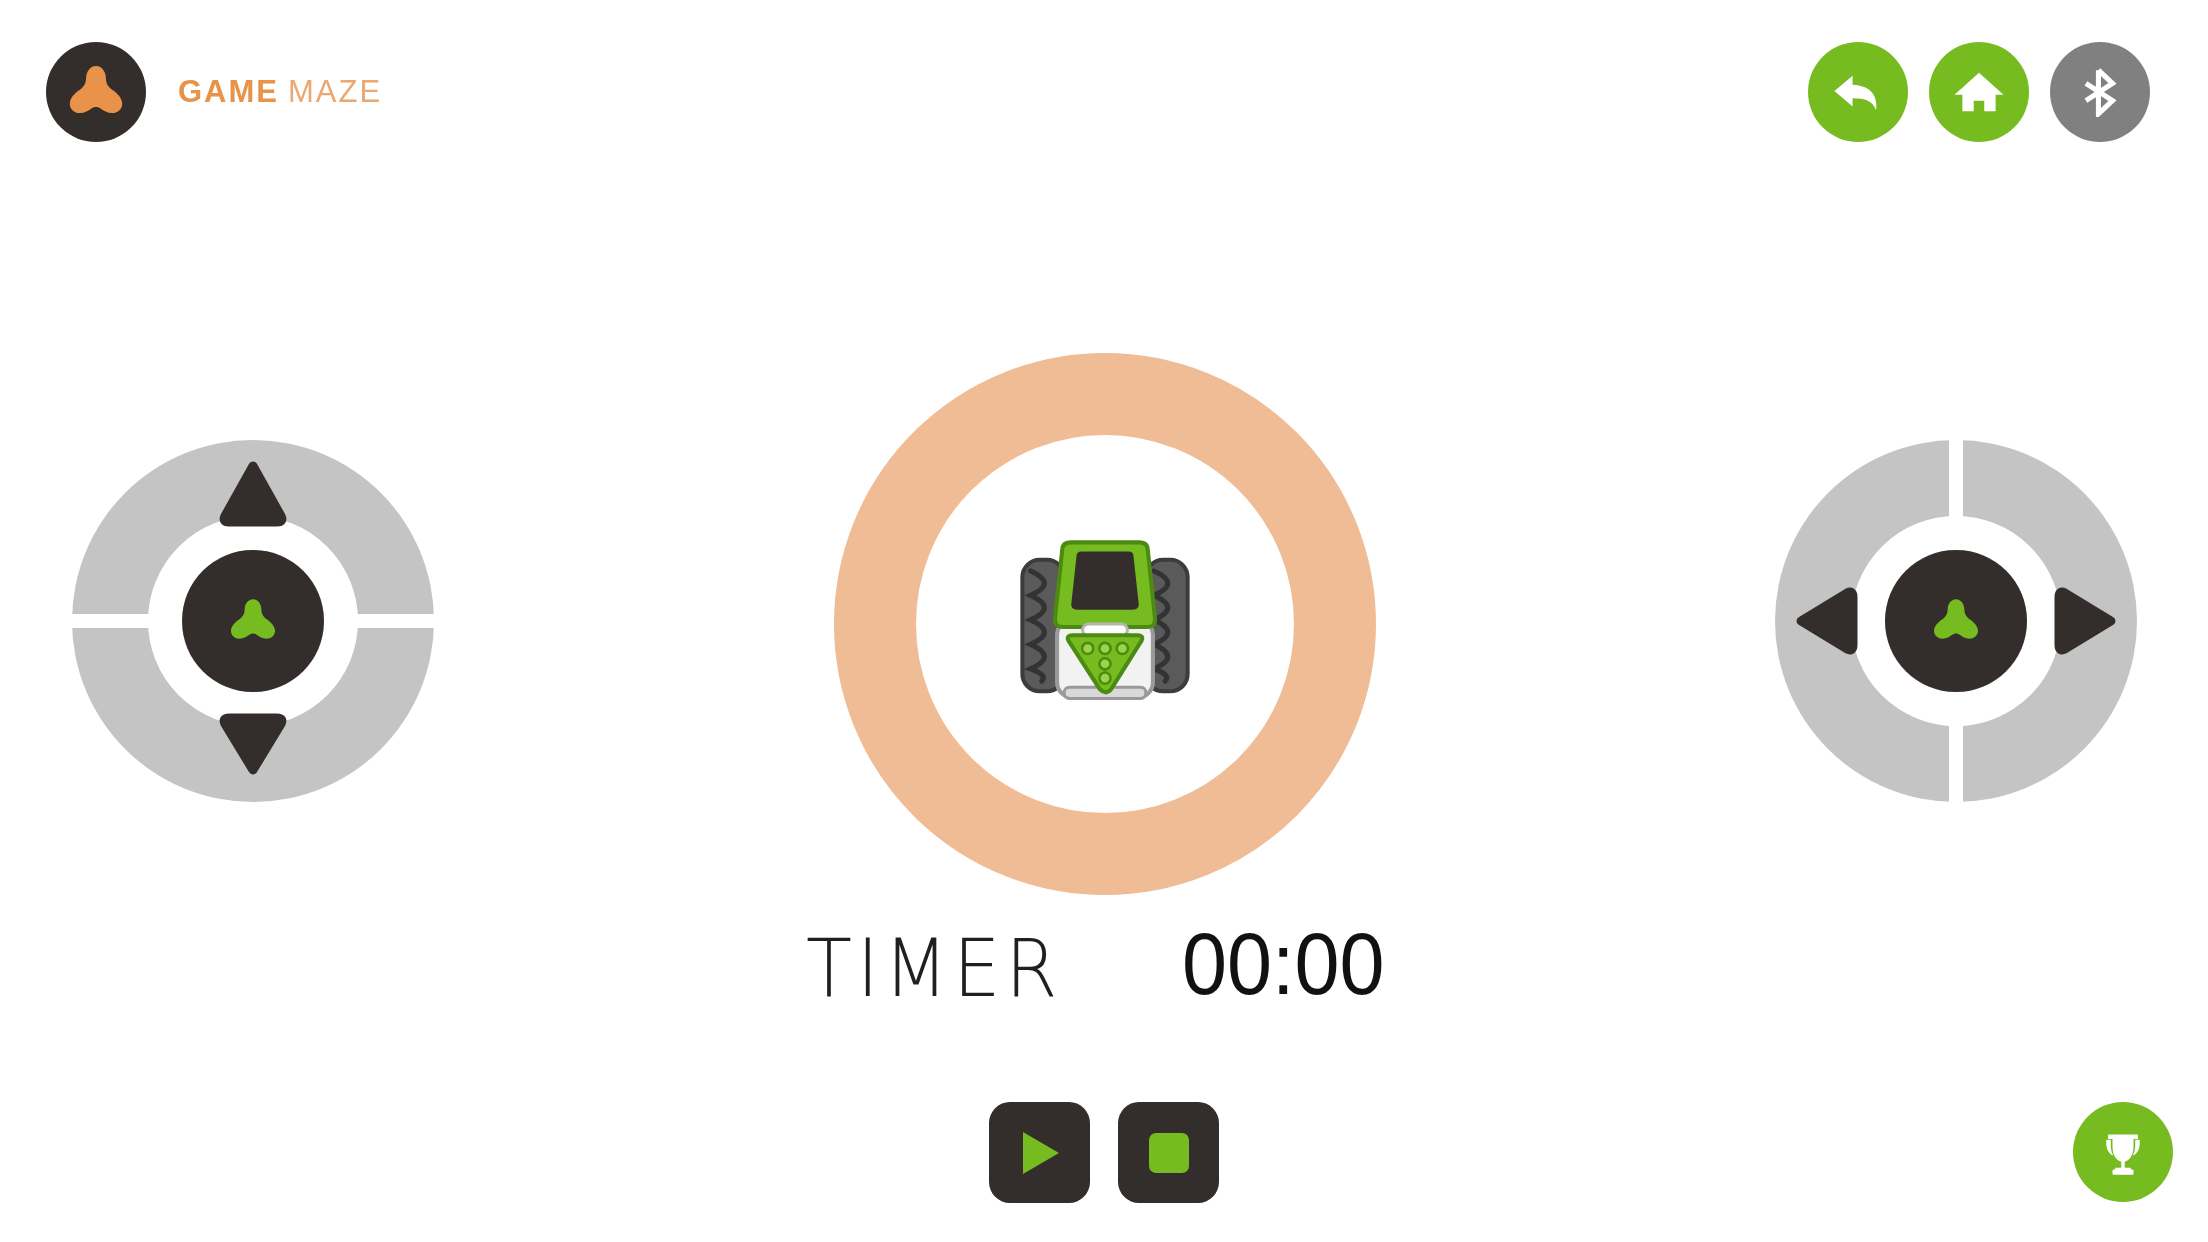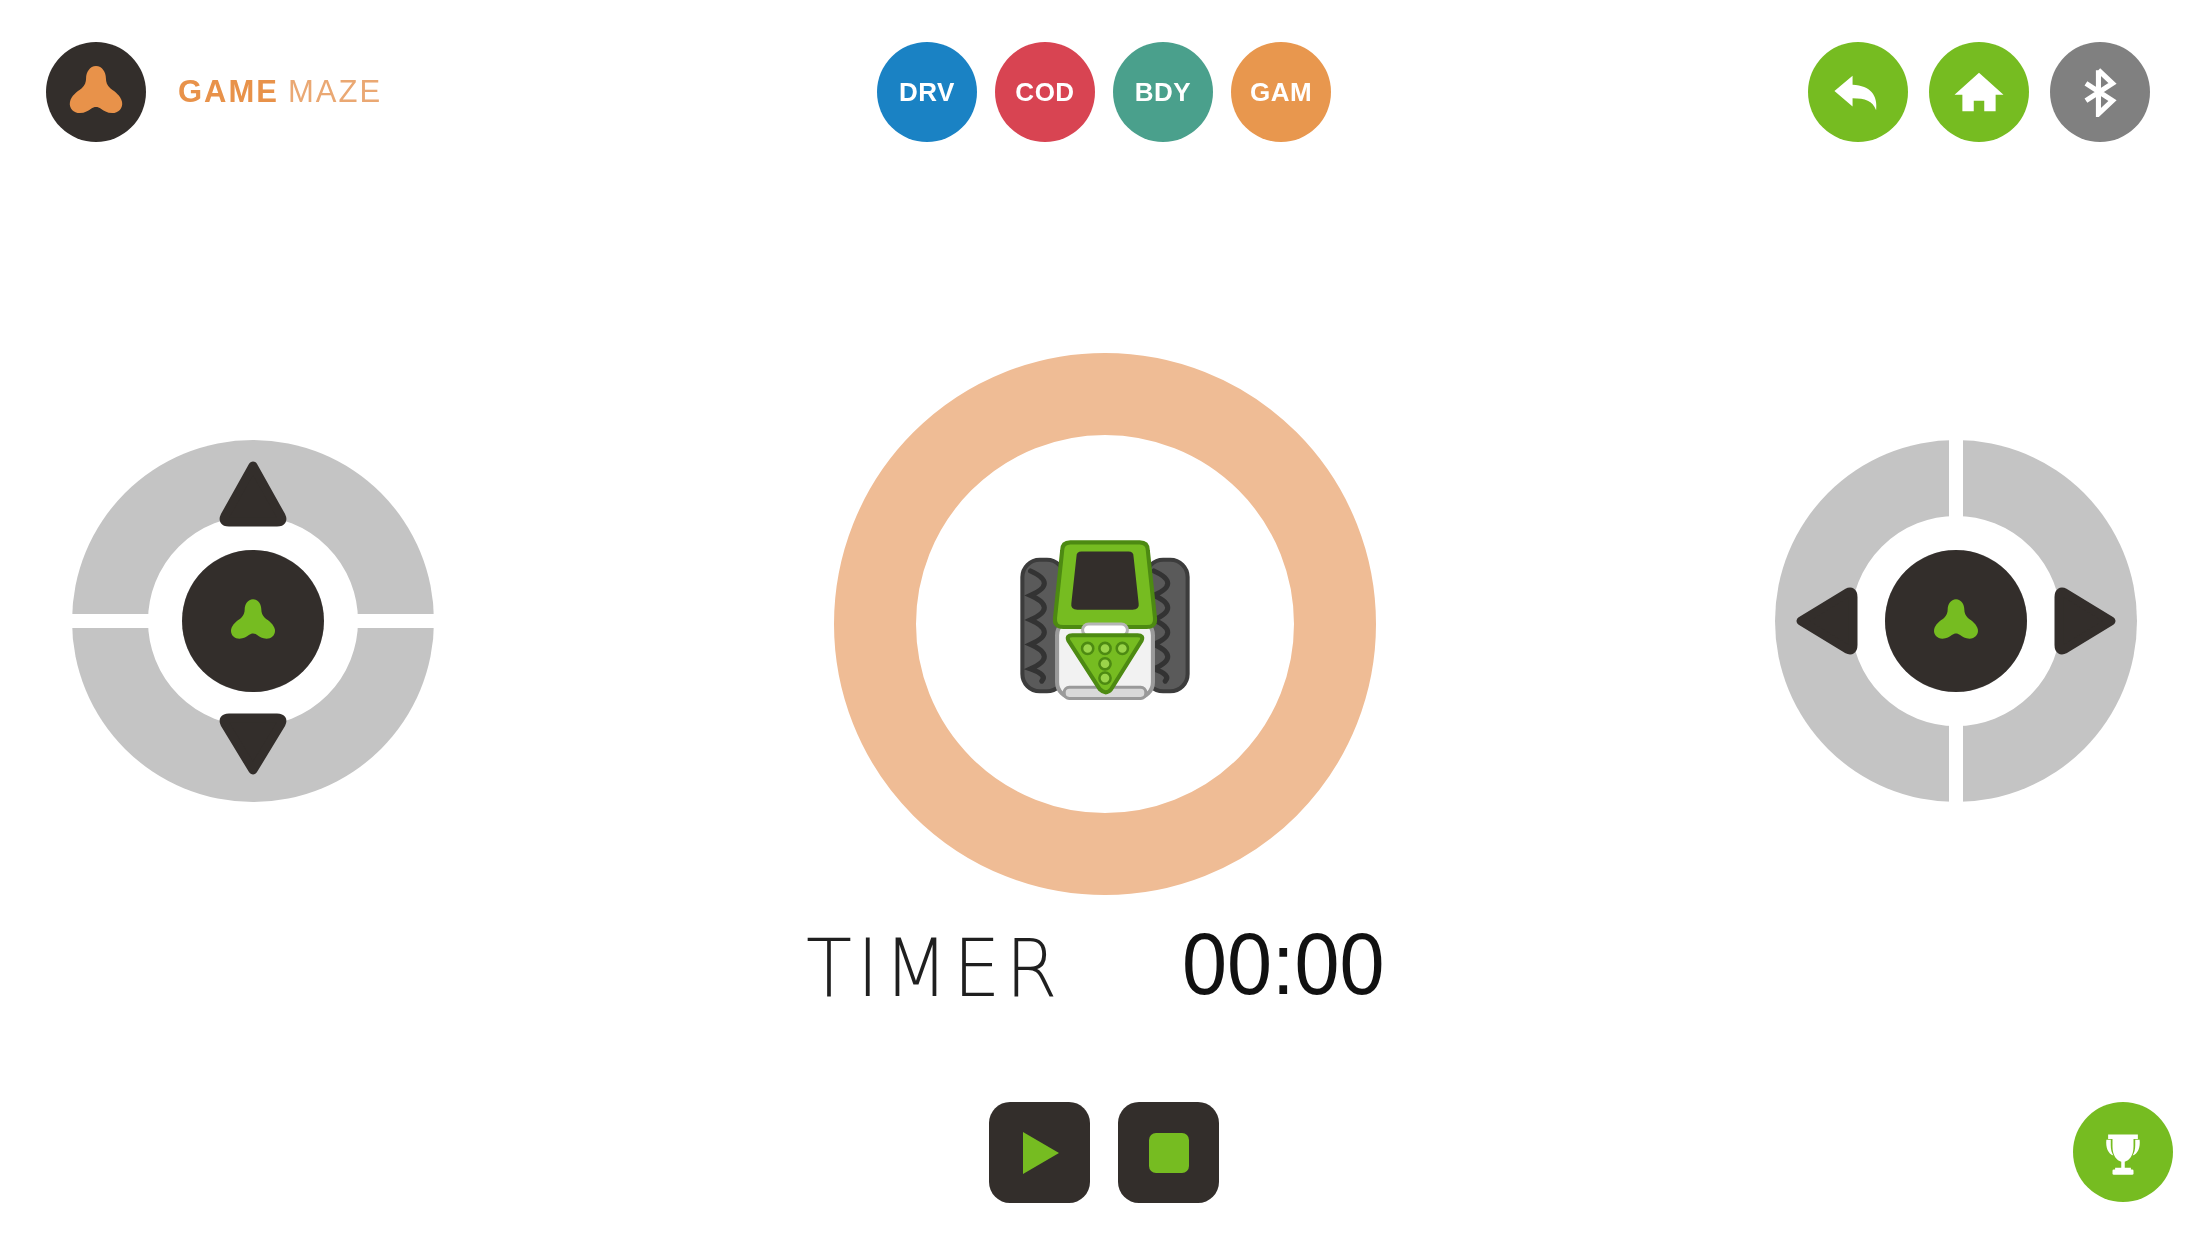--- a/index.html
+++ b/index.html
@@ -203,34 +203,20 @@
           C 10 56 19 50 27 44
           C 32 40 34 34 34 28
           C 34 18 40 8 50 8 Z"></path>
       </svg>
     </div>
     <div class="brand-text">
       <span class="brand-game">GAME</span><span class="brand-maze">MAZE</span>
     </div>
   </div>
 
-  <div class="nav-pills">
-    <div class="pill" style="background:#1a82c4">
-      <span>DRV</span>
-    </div>
-    <div class="pill" style="background:#d84452">
-      <span>COD</span>
-    </div>
-    <div class="pill" style="background:#4aa08c">
-      <span>BDY</span>
-    </div>
-    <div class="pill" style="background:#e8974e">
-      <span>GAM</span>
-    </div>
-  </div>
 
   <div class="top-actions">
     <div class="action-btn" style="background:#76bc21">
       <svg width="58" height="58" viewBox="0 0 64 64">
         <path fill="#ffffff" d="M26 14 L6 31 L26 48 L26 39
           C 40 39 48 42 52 52
           C 54 36 46 25 26 24 Z"></path>
       </svg>
     </div>
     <div class="action-btn" style="background:#76bc21">

